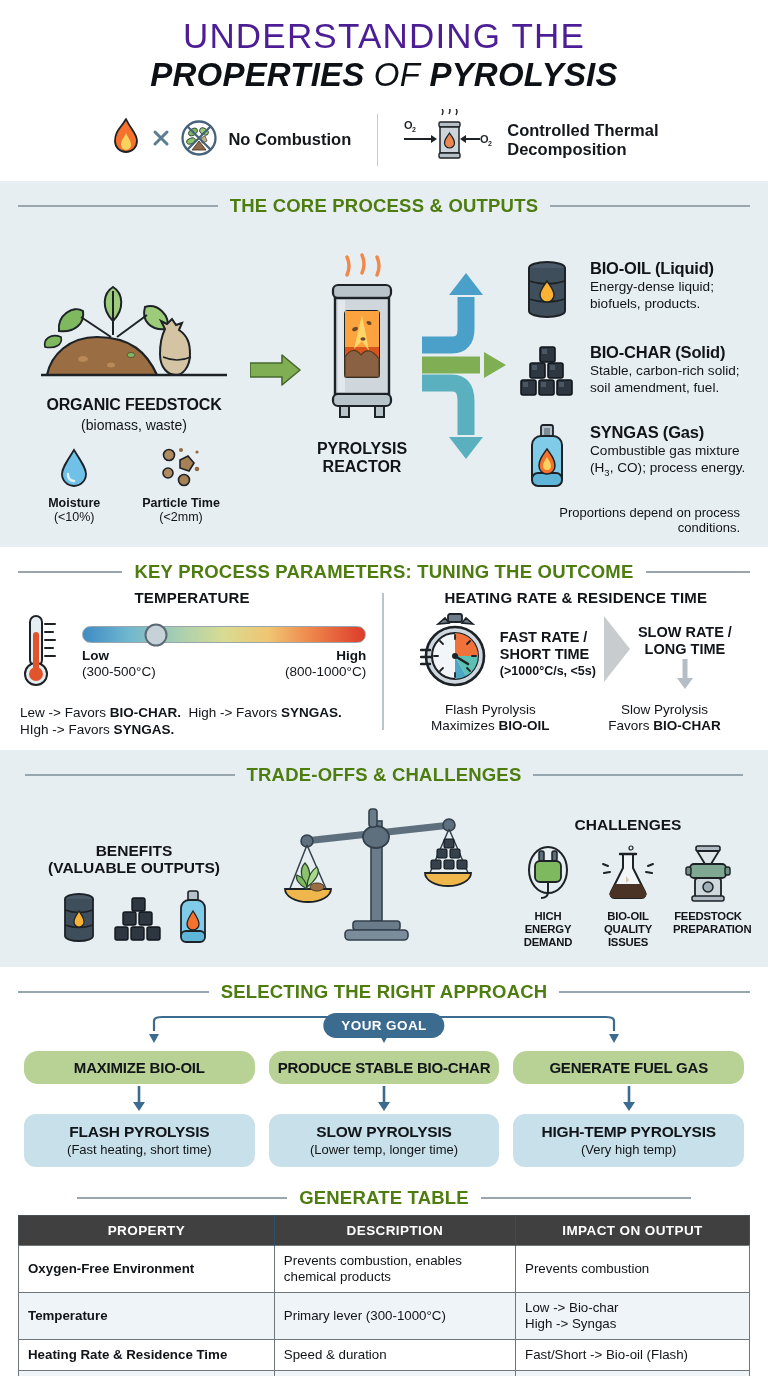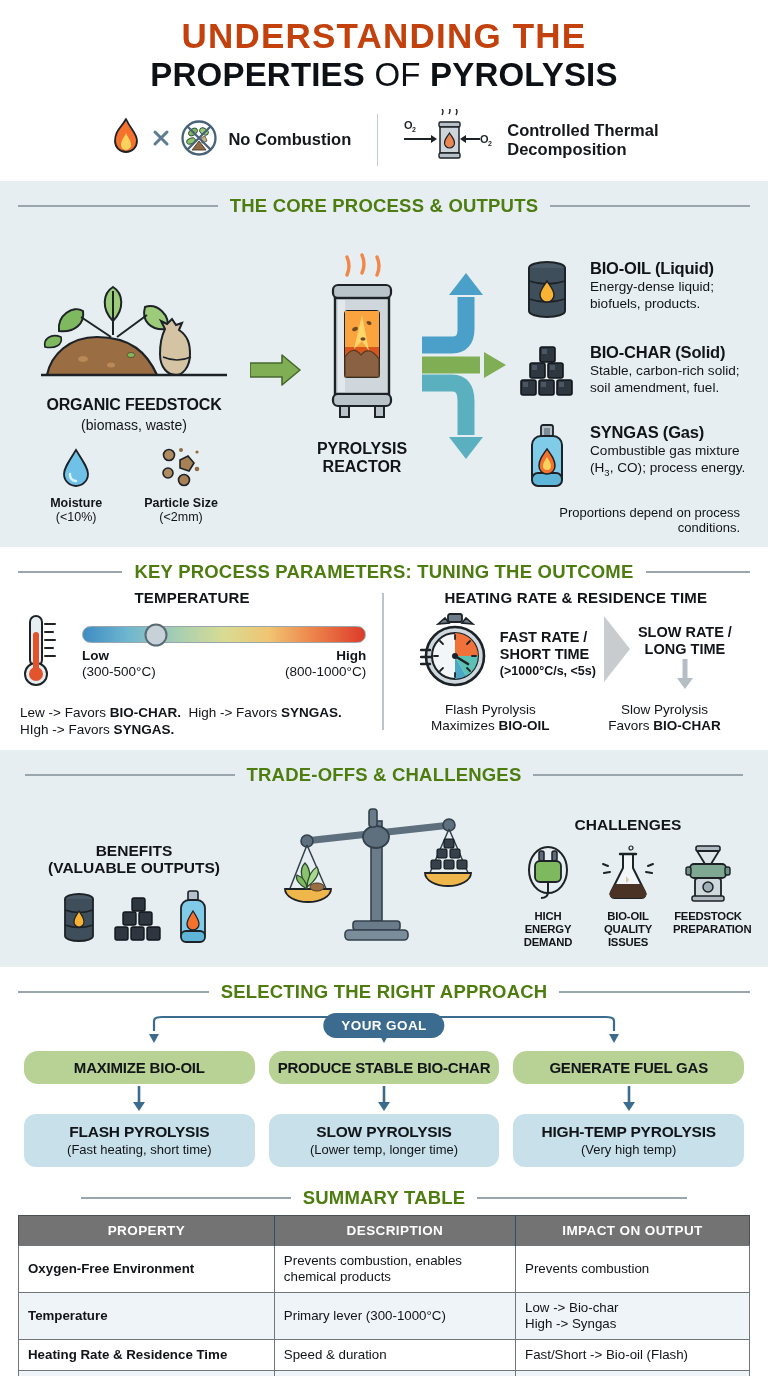--- a/index.html
+++ b/index.html
@@ -10,25 +10,25 @@
     color: #111418;
     overflow: hidden;
     position: relative;
   }
   .page { width: 768px; height: 1376px; display: flex; flex-direction: column; }
 
   
   .header { padding: 18px 20px 10px; background: #fff; }
   .title-1 {
     text-align: center; font-size: 35px; letter-spacing: 1.2px;
-    font-weight: 700; color: #c2410c; line-height: 1.05;
+    font-weight: 400; color: #4c1d95; line-height: 1.05;
   }
   .title-2 {
     text-align: center; font-size: 33px; letter-spacing: 0.2px;
-    font-weight: 800; color: #0d1115; line-height: 1.1; margin-top: 2px;
+    font-weight: 800; color: #0d1115; line-height: 1.1; margin-top: 2px; font-style: italic;
   }
   .title-2 .light { font-weight: 400; }
   .header-badges {
     display: flex; align-items: center; justify-content: center;
     gap: 0px; margin-top: 16px;
   }
   .badge { display: flex; align-items: center; gap: 9px; }
   .badge.left { padding-right: 26px; }
   .badge.right { padding-left: 24px; }
   .badge-sep { width: 1px; height: 52px; background: #c2ccd3; }
@@ -137,21 +137,21 @@
     background: #c7e0e9; border-radius: 12px; padding: 9px 6px 10px;
     margin-top: 0px;
   }
   .card-blue .t { font-size: 15.5px; font-weight: 800; letter-spacing: -0.2px; }
   .card-blue .s { font-size: 13px; margin-top: 1px; }
   .down-arrow { height: 30px; display: flex; align-items: center; justify-content: center; }
 
   
   table { width: 100%; border-collapse: collapse; border: 1.5px solid #4a4f54; }
   thead th {
-    background: #737373; color: #fff; font-size: 13.5px; font-weight: 800;
+    background: #404040; color: #fff; font-size: 13.5px; font-weight: 800;
     letter-spacing: 0.4px; padding: 7px 6px; text-align: center;
     border-right: 1.5px solid #2c4f6c;
   }
   thead th:last-child { border-right: none; }
   tbody td {
     border: 1px solid #6f767c; padding: 7px 9px; font-size: 13.3px;
     line-height: 1.2; vertical-align: middle;
   }
   tbody tr:nth-child(odd) td { background: #ffffff; }
   tbody tr:nth-child(even) td { background: #eef4f7; }
@@ -286,21 +286,21 @@
               <svg width="48" height="42" viewBox="0 0 48 42">
                 <circle cx="12" cy="8" r="5.5" fill="#b08b5f" stroke="#1d2226" stroke-width="1.6"></circle>
                 <path d="M23 13 l8 -4 6 7 -5 8 -9 -3 z" fill="#a88055" stroke="#1d2226" stroke-width="1.6"></path>
                 <circle cx="11" cy="26" r="5" fill="#b08b5f" stroke="#1d2226" stroke-width="1.6"></circle>
                 <circle cx="27" cy="33" r="5.5" fill="#a88055" stroke="#1d2226" stroke-width="1.6"></circle>
                 <circle cx="40" cy="22" r="2.3" fill="#8f6b44"></circle>
                 <circle cx="24" cy="3" r="2" fill="#8f6b44"></circle>
                 <circle cx="40" cy="5" r="1.6" fill="#8f6b44"></circle>
               </svg>
             </span>
-            <div class="lbl">Particle Size</div>
+            <div class="lbl">Particle Time</div>
             <div class="val">(&lt;2mm)</div>
           </div>
         </div>
       </div>
 
       <div class="core-arrow1">
         <svg width="52" height="34" viewBox="0 0 52 34">
           <path d="M0 10 L32 10 L32 2 L50 17 L32 32 L32 24 L0 24 Z" fill="#7fae54" stroke="#46682c" stroke-width="1.6" stroke-linejoin="round"></path>
         </svg>
       </div>
@@ -756,21 +756,21 @@
           <div class="t">HIGH-TEMP PYROLYSIS</div>
           <div class="s">(Very high temp)</div>
         </div>
       </div>
     </div>
   </div>
 
   <div class="section sec-white" style="padding-top:4px;">
     <div class="sec-head">
       <div class="rule"></div>
-      <h2>SUMMARY TABLE</h2>
+      <h2>GENERATE TABLE</h2>
       <div class="rule"></div>
     </div>
 
     <table>
       <thead>
         <tr>
           <th>PROPERTY</th>
           <th>DESCRIPTION</th>
           <th>IMPACT ON OUTPUT</th>
         </tr>

